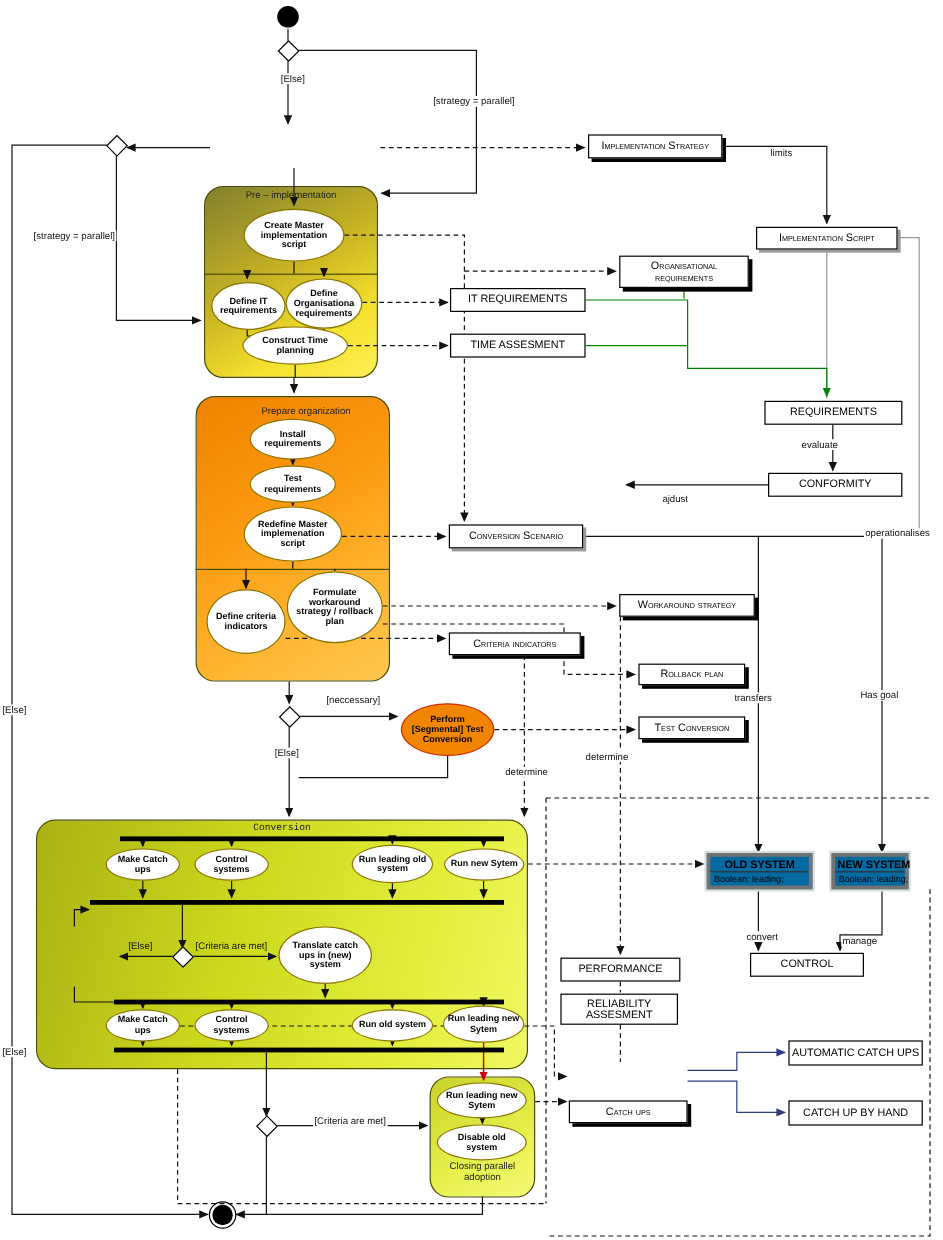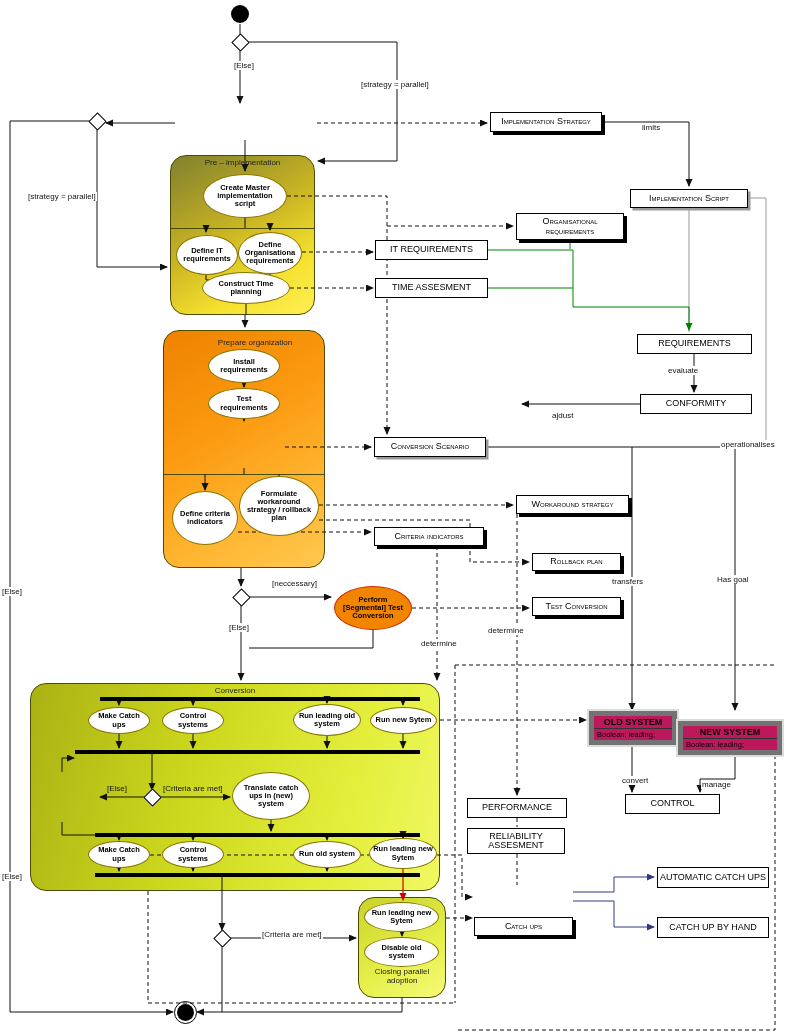--- a/index.html
+++ b/index.html
@@ -12,21 +12,21 @@
   .node-ellipse{position:absolute;z-index:4;background:#fff;border:1px solid #8a7400;border-radius:50%;
        display:flex;align-items:center;justify-content:center;text-align:center;
        font-weight:bold;font-size:7.5px;line-height:1.1;padding:3px;box-sizing:border-box;}
   .strategy{background:linear-gradient(#d2d2d2,#8f8f8f);border:1.5px solid #4a4a4a;border-radius:17px;font-size:9px;}
   .action-orange{background:#f28500;border:1.5px solid #cc2a00;}
   .obj-box{position:absolute;z-index:4;background:#fff;border:1px solid #000;display:flex;flex-direction:column;
        align-items:center;justify-content:center;text-align:center;font-variant:small-caps;
        font-size:9px;line-height:1.05;box-sizing:border-box;padding:1px 2px;}
   .sh-b{box-shadow:3px 3px 0 #000;}
   .sh-g{box-shadow:2.5px 2.5px 0 #999;}
-  .cls{position:absolute;z-index:4;background:#be185d;border:5px solid #737373;box-shadow:0 0 0 2px #dcdcdc;box-sizing:border-box;}
+  .cls{position:absolute;z-index:4;background:#0369a1;border:3px solid #737373;box-shadow:0 0 0 2px #dcdcdc;box-sizing:border-box;}
   .cls-hd{font-weight:bold;font-size:9px;text-align:center;border-bottom:1px solid #333;padding:1px 2px;white-space:nowrap;}
   .cls-at{font-size:7.5px;text-align:left;padding:1px 3px;white-space:nowrap;}
   .diamond{position:absolute;z-index:4;width:11px;height:11px;background:#fff;border:1px solid #000;transform:rotate(45deg);}
   .forkbar{position:absolute;z-index:4;background:#000;height:4px;}
   .initial{position:absolute;z-index:4;width:18px;height:18px;border-radius:50%;background:#000;}
   .final{position:absolute;z-index:4;width:17px;height:17px;border-radius:50%;background:#000;outline:1px solid #000;outline-offset:2px;}
   .elbl{position:absolute;z-index:5;font-size:8px;color:#111;white-space:nowrap;background:#fff;padding:0 1px;}
   .elbl.clear{background:transparent;}
 </style>
 </head>
@@ -36,21 +36,21 @@
 
   <div class="phase" style="left:170px;top:155px;width:145px;height:160px;background:linear-gradient(150deg,#80802e 0%,#c9b423 45%,#f5e12e 75%,#ffef55 100%);"></div>
   <div class="phase-title" style="left:170px;top:158px;width:145px;">Pre – implementation</div>
   <div class="sep" style="left:170px;top:228px;width:145px;"></div>
 
   <div class="phase" style="left:163px;top:330px;width:162px;height:238px;background:linear-gradient(150deg,#ef8200 0%,#fb9a10 40%,#ffb733 75%,#ffc84f 100%);"></div>
   <div class="phase-title" style="left:163px;top:338px;width:184px;">Prepare organization</div>
   <div class="sep" style="left:163px;top:474px;width:162px;"></div>
 
   <div class="phase" style="left:30px;top:683px;width:410px;height:208px;background:linear-gradient(105deg,#aab214 0%,#ccd81d 40%,#e2ee3a 75%,#f0f863 100%);"></div>
-  <div class="phase-title" style="left:30px;top:686px;width:410px;">Conversion</div>
+  <div class="phase-title" style="left:30px;top:686px;width:410px;font-family:Liberation Mono, monospace;">Conversion</div>
 
   <div class="phase" style="left:358px;top:897px;width:88px;height:101px;background:linear-gradient(150deg,#c8d22a 0%,#e6f04a 60%,#f4fa78 100%);"></div>
   <div class="phase-title" style="left:360px;top:968px;width:84px;white-space:normal;line-height:1.1;">Closing parallel adoption</div>
 
   <svg class="edges" width="786" height="1033" viewBox="0 0 786 1033">
     <defs>
       <marker id="mb" markerWidth="9" markerHeight="8" refX="7" refY="3.5" orient="auto" markerUnits="userSpaceOnUse">
           <path d="M0,0 L8,3.5 L0,7 Z" fill="#111"></path>
         </marker>
       <marker id="mg" markerWidth="9" markerHeight="8" refX="7" refY="3.5" orient="auto" markerUnits="userSpaceOnUse">
@@ -174,20 +174,21 @@
   <div class="forkbar" style="left:75px;top:750px;width:345px;"></div>
   <div class="forkbar" style="left:95px;top:833px;width:325px;"></div>
   <div class="forkbar" style="left:95px;top:873px;width:325px;"></div>
 
   <div class="node-ellipse" style="left:203px;top:174px;width:84px;height:44px;">Create Master implementation script</div>
   <div class="node-ellipse" style="left:176px;top:235px;width:62px;height:40px;">Define IT requirements</div>
   <div class="node-ellipse" style="left:238px;top:232px;width:64px;height:42px;">Define Organisationa requirements</div>
   <div class="node-ellipse" style="left:202px;top:272px;width:88px;height:32px;">Construct Time planning</div>
   <div class="node-ellipse" style="left:208px;top:349px;width:72px;height:34px;">Install requirements</div>
   <div class="node-ellipse" style="left:208px;top:388px;width:72px;height:31px;">Test requirements</div>
+  <div class="node-ellipse" style="left:203px;top:422px;width:82px;height:46px;">Redefine Master implemenation script</div>
   <div class="node-ellipse" style="left:172px;top:491px;width:66px;height:54px;">Define criteria indicators</div>
   <div class="node-ellipse" style="left:239px;top:476px;width:80px;height:60px;">Formulate workaround strategy / rollback plan</div>
   <div class="node-ellipse action-orange" style="left:334px;top:586px;width:78px;height:44px;">Perform [Segmental] Test Conversion</div>
   <div class="node-ellipse" style="left:88px;top:707px;width:62px;height:27px;">Make Catch ups</div>
   <div class="node-ellipse" style="left:162px;top:707px;width:62px;height:27px;">Control systems</div>
   <div class="node-ellipse" style="left:293px;top:704px;width:68px;height:32px;">Run leading old system</div>
   <div class="node-ellipse" style="left:370px;top:707px;width:67px;height:27px;">Run new Sytem</div>
   <div class="node-ellipse" style="left:232px;top:772px;width:78px;height:48px;">Translate catch ups in (new) system</div>
   <div class="node-ellipse" style="left:88px;top:841px;width:62px;height:27px;">Make Catch ups</div>
   <div class="node-ellipse" style="left:162px;top:841px;width:62px;height:27px;">Control systems</div>
@@ -212,21 +213,21 @@
   <div class="obj-box" style="left:625px;top:794px;width:95px;height:20px;">CONTROL</div>
   <div class="obj-box" style="left:467px;top:828px;width:98px;height:26px;white-space:normal;">RELIABILITY ASSESMENT</div>
   <div class="obj-box sh-b" style="left:474px;top:887px;width:99px;height:19px;margin-top:30px;">Catch ups</div>
   <div class="obj-box" style="left:657px;top:867px;width:112px;height:21px;">AUTOMATIC CATCH UPS</div>
   <div class="obj-box" style="left:657px;top:917px;width:112px;height:21px;">CATCH UP BY HAND</div>
 
   <div class="cls" style="left:589px;top:711px;width:88px;">
     <div class="cls-hd">OLD SYSTEM</div>
     <div class="cls-at">Boolean: leading;</div>
   </div>
-  <div class="cls" style="left:678px;top:711px;width:104px;margin-top:10px;">
+  <div class="cls" style="left:693px;top:711px;width:64px;">
     <div class="cls-hd">NEW SYSTEM</div>
     <div class="cls-at">Boolean: leading;</div>
   </div>
 
   <div class="elbl" style="left:233px;top:61px;">[Else]</div>
   <div class="elbl" style="left:360px;top:80px;">[strategy = parallel]</div>
   <div class="elbl" style="left:27px;top:192px;">[strategy = parallel]</div>
   <div class="elbl" style="left:641px;top:123px;">limits</div>
   <div class="elbl" style="left:667px;top:366px;">evaluate</div>
   <div class="elbl" style="left:551px;top:411px;">ajdust</div>

